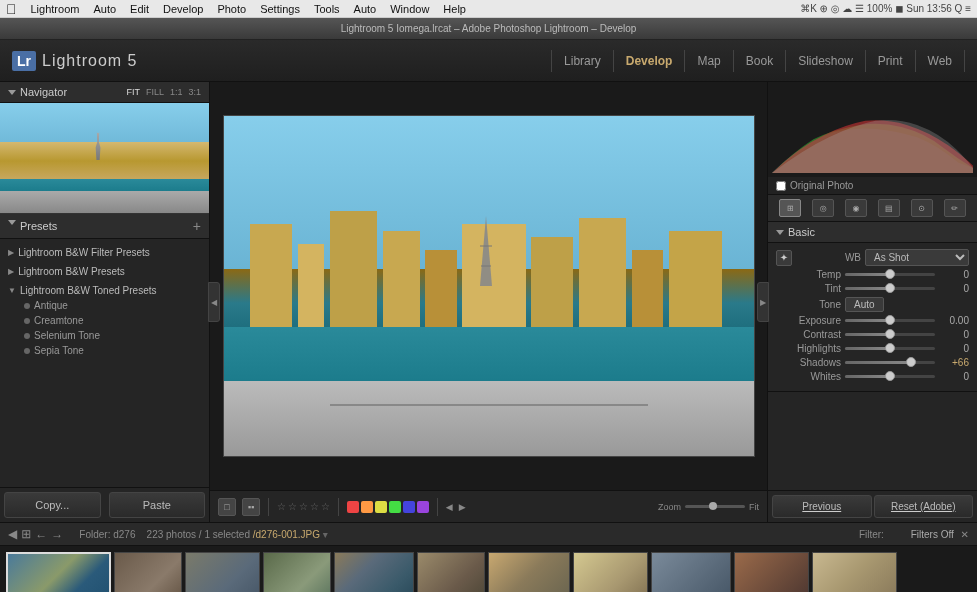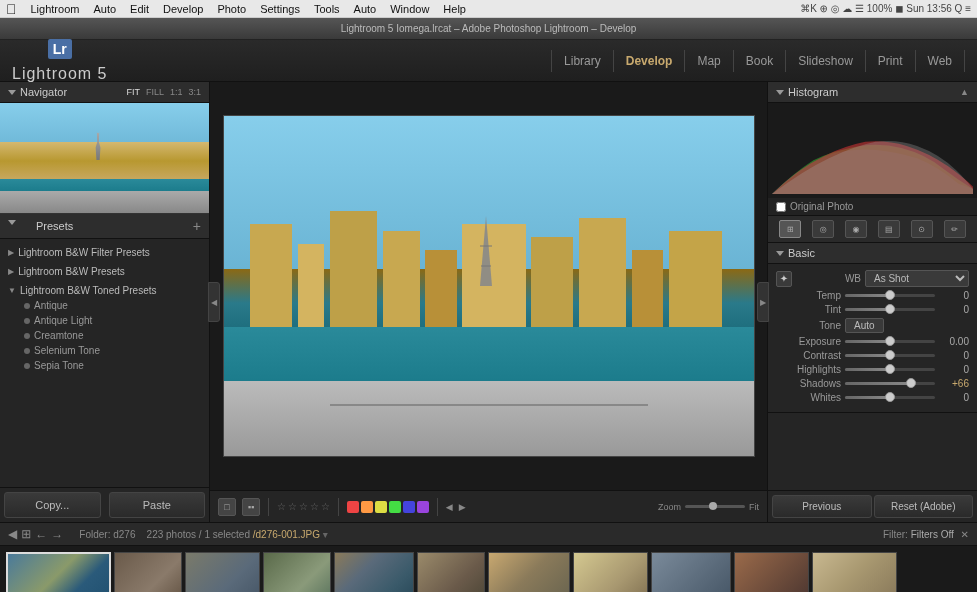--- a/index.html
+++ b/index.html
@@ -32,21 +32,20 @@
       display: flex;
       align-items: center;
       padding: 0 12px;
       border-bottom: 1px solid #111;
     }
     .lr-logo {
       display: flex;
       align-items: center;
       gap: 6px;
       margin-right: 4px;
-      flex-direction: column;
     }
     .lr-badge {
       background: #4a6fa5;
       color: white;
       font-size: 14px;
       font-weight: bold;
       padding: 2px 5px;
       border-radius: 2px;
     }
     .lr-title {
@@ -501,20 +500,21 @@
       cursor: pointer;
     }
 
     
     .prev-reset-bar {
       display: flex;
       border-top: 1px solid #111;
       gap: 2px;
       padding: 4px;
       background: #252525;
+      text-decoration: underline;
     }
     .prev-btn, .reset-btn {
       flex: 1;
       padding: 5px 4px;
       text-align: center;
       background: linear-gradient(to bottom, #3a3a3a, #2a2a2a);
       border: 1px solid #444;
       color: #bbb;
       font-size: 10px;
       cursor: pointer;
@@ -693,21 +693,21 @@
 
         <div style="position:absolute;top:0;left:0;right:0;height:45%;background:linear-gradient(to bottom,#87CEEB,#6ab4d4);"></div>
         <div style="position:absolute;bottom:30%;left:0;right:0;height:35%;background:linear-gradient(to top,#c8a860,#b89830,#d4b870);"></div>
         <div style="position:absolute;bottom:48%;left:45%;width:8px;height:28px;background:linear-gradient(to top,#777,#aaa);clip-path:polygon(30% 100%,70% 100%,80% 55%,60% 35%,65% 0%,50% 5%,35% 0%,40% 35%,20% 55%);"></div>
         <div style="position:absolute;bottom:18%;left:0;right:0;height:13%;background:linear-gradient(to bottom,#2a8a9a,#1a7a8a);"></div>
         <div style="position:absolute;bottom:0;left:0;right:0;height:20%;background:linear-gradient(to top,#888,#aaa);"></div>
       </div>
     </div>
 
     <div class="presets-header">
-      <div style="display:flex;align-items:flex-start;gap:20px;">
+      <div style="display:flex;align-items:flex-start;gap:4px;">
         <div class="triangle-down"></div>
         <span>Presets</span>
       </div>
       <span class="presets-add">+</span>
     </div>
     <div class="presets-content">
       <div class="preset-group">
         <div class="preset-group-title">
           <span style="font-size:8px;color:#888;">▶</span>
           <span>Lightroom B&amp;W Filter Presets</span>
@@ -720,24 +720,20 @@
         </div>
       </div>
       <div class="preset-group">
         <div class="preset-group-title">
           <span style="font-size:8px;color:#888;">▼</span>
           <span>Lightroom B&amp;W Toned Presets</span>
         </div>
         <div class="preset-item">
           <div class="preset-dot"></div>
           <span>Antique</span>
-        </div>
-        <div class="preset-item">
-          <div class="preset-dot"></div>
-          <span>Antique Light</span>
         </div>
         <div class="preset-item">
           <div class="preset-dot"></div>
           <span>Creamtone</span>
         </div>
         <div class="preset-item">
           <div class="preset-dot"></div>
           <span>Selenium Tone</span>
         </div>
         <div class="preset-item">
@@ -821,27 +817,20 @@
         <div class="zoom-slider">
           <div class="zoom-slider-thumb"></div>
         </div>
         <span>Fit</span>
       </div>
     </div>
   </div>
 
   <div class="right-panel">
 
-    <div class="histogram-header">
-      <div style="display:flex;align-items:center;gap:4px;">
-        <div class="triangle-down"></div>
-        <span>Histogram</span>
-      </div>
-      <span style="font-size:9px;color:#888;">▲</span>
-    </div>
     <div class="histogram-area">
       <svg class="histogram-svg" viewBox="0 0 194 85" preserveAspectRatio="none">
 
         <defs>
           <linearGradient id="histGrad" x1="0%" y1="0%" x2="100%" y2="0%">
             <stop offset="0%" style="stop-color:#444;stop-opacity:1"></stop>
             <stop offset="30%" style="stop-color:#555;stop-opacity:1"></stop>
             <stop offset="100%" style="stop-color:#333;stop-opacity:1"></stop>
           </linearGradient>
         </defs>
@@ -976,21 +965,21 @@
   </div>
   <div class="folder-info">
     <span>Folder: d276</span>
     &nbsp;&nbsp;
     <span>223 photos / 1 selected</span>
     <span style="color:#c8a96e;">/d276-001.JPG</span>
     <span style="color:#666;"> ▾</span>
   </div>
   <div class="filter-info">
     <span>Filter:</span>
-    <span style="color:#aaa;">Filters Off</span>
+    <span style="color:#aaa;margin-left:24px;">Filters Off</span>
     <span style="color:#888;margin-left:4px;">✕</span>
   </div>
 </div>
 
 <div class="filmstrip" id="filmstrip-container">
 <div class="film-thumb selected" style="width: 105px;">
       <div class="film-thumb-img thumb-1" style="width: 100%; height: 100%;"></div>
     </div>
     <div class="film-thumb " style="width: 68px;">
       <div class="film-thumb-img thumb-2" style="width: 100%; height: 100%;"></div>

